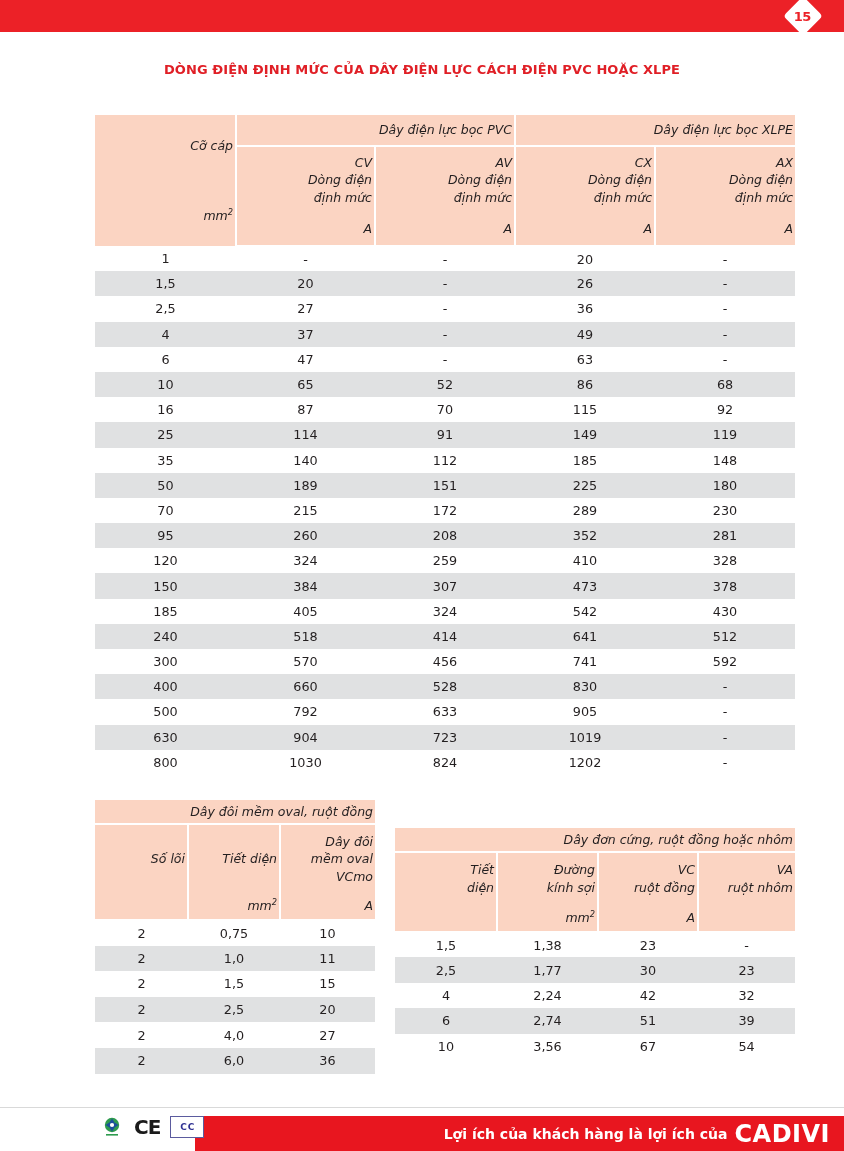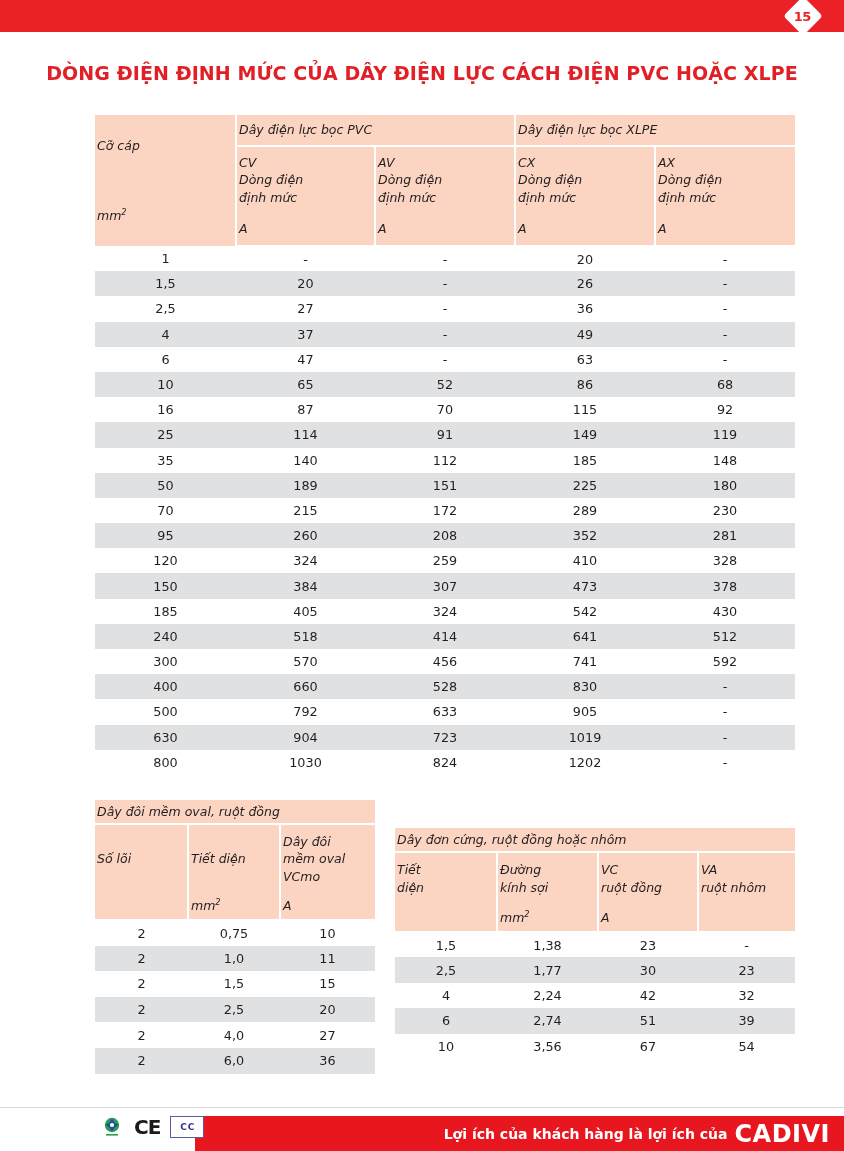--- a/index.html
+++ b/index.html
@@ -49,38 +49,38 @@
   }
 
   
   .main-title {
     position: absolute;
     top: 62px;
     left: 0;
     width: 844px;
     text-align: center;
     color: #e01f26;
-    font-size: 19px;
+    font-size: 13px;
     font-weight: bold;
     letter-spacing: 0.1px;
     font-family: "DejaVu Sans", "Liberation Sans", sans-serif;
   }
 
   
   table {
     border-collapse: collapse;
     table-layout: fixed;
     font-family: "DejaVu Sans", "Liberation Sans", sans-serif;
   }
   .hdr-cell {
     background: #fbd4c2;
     color: #231f20;
     font-style: italic;
     font-size: 12.5px;
-    text-align: left;
+    text-align: right;
     border-right: 2px solid #ffffff;
     border-bottom: 2px solid #ffffff;
     line-height: 1.38;
     padding: 0 2px;
     vertical-align: middle;
   }
   .hdr-cell.no-r { border-right: none; }
   .hdr-cell.no-b { border-bottom: none; font-style: italic; }
   .data-cell {
     text-align: center;

